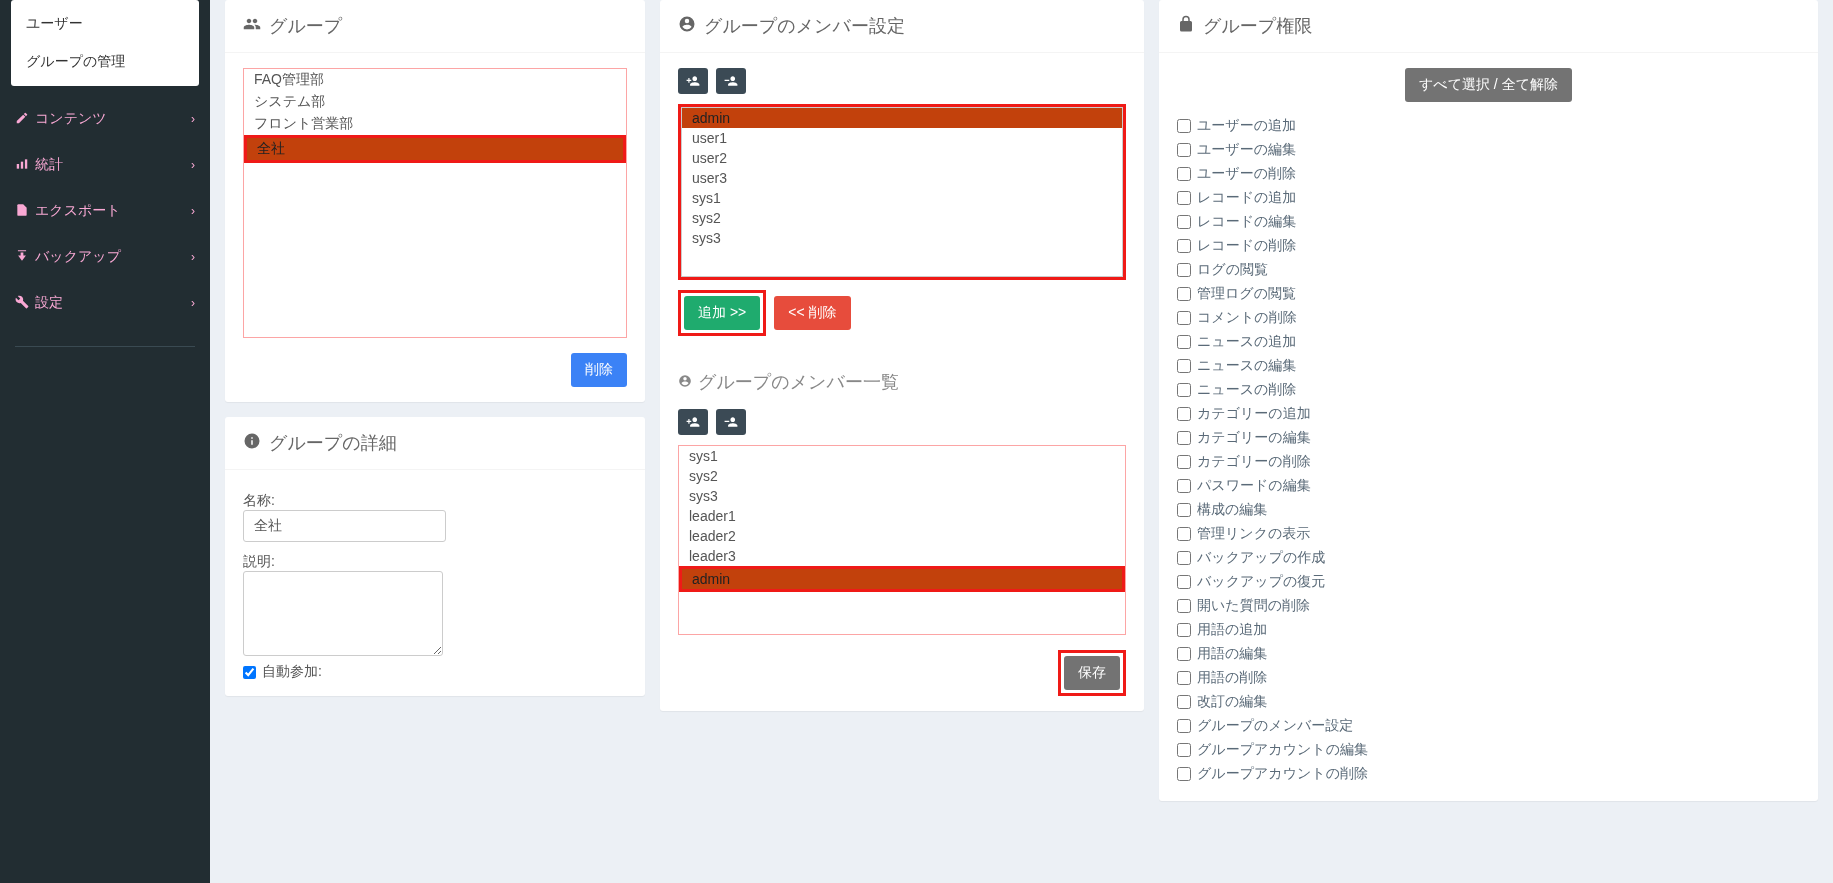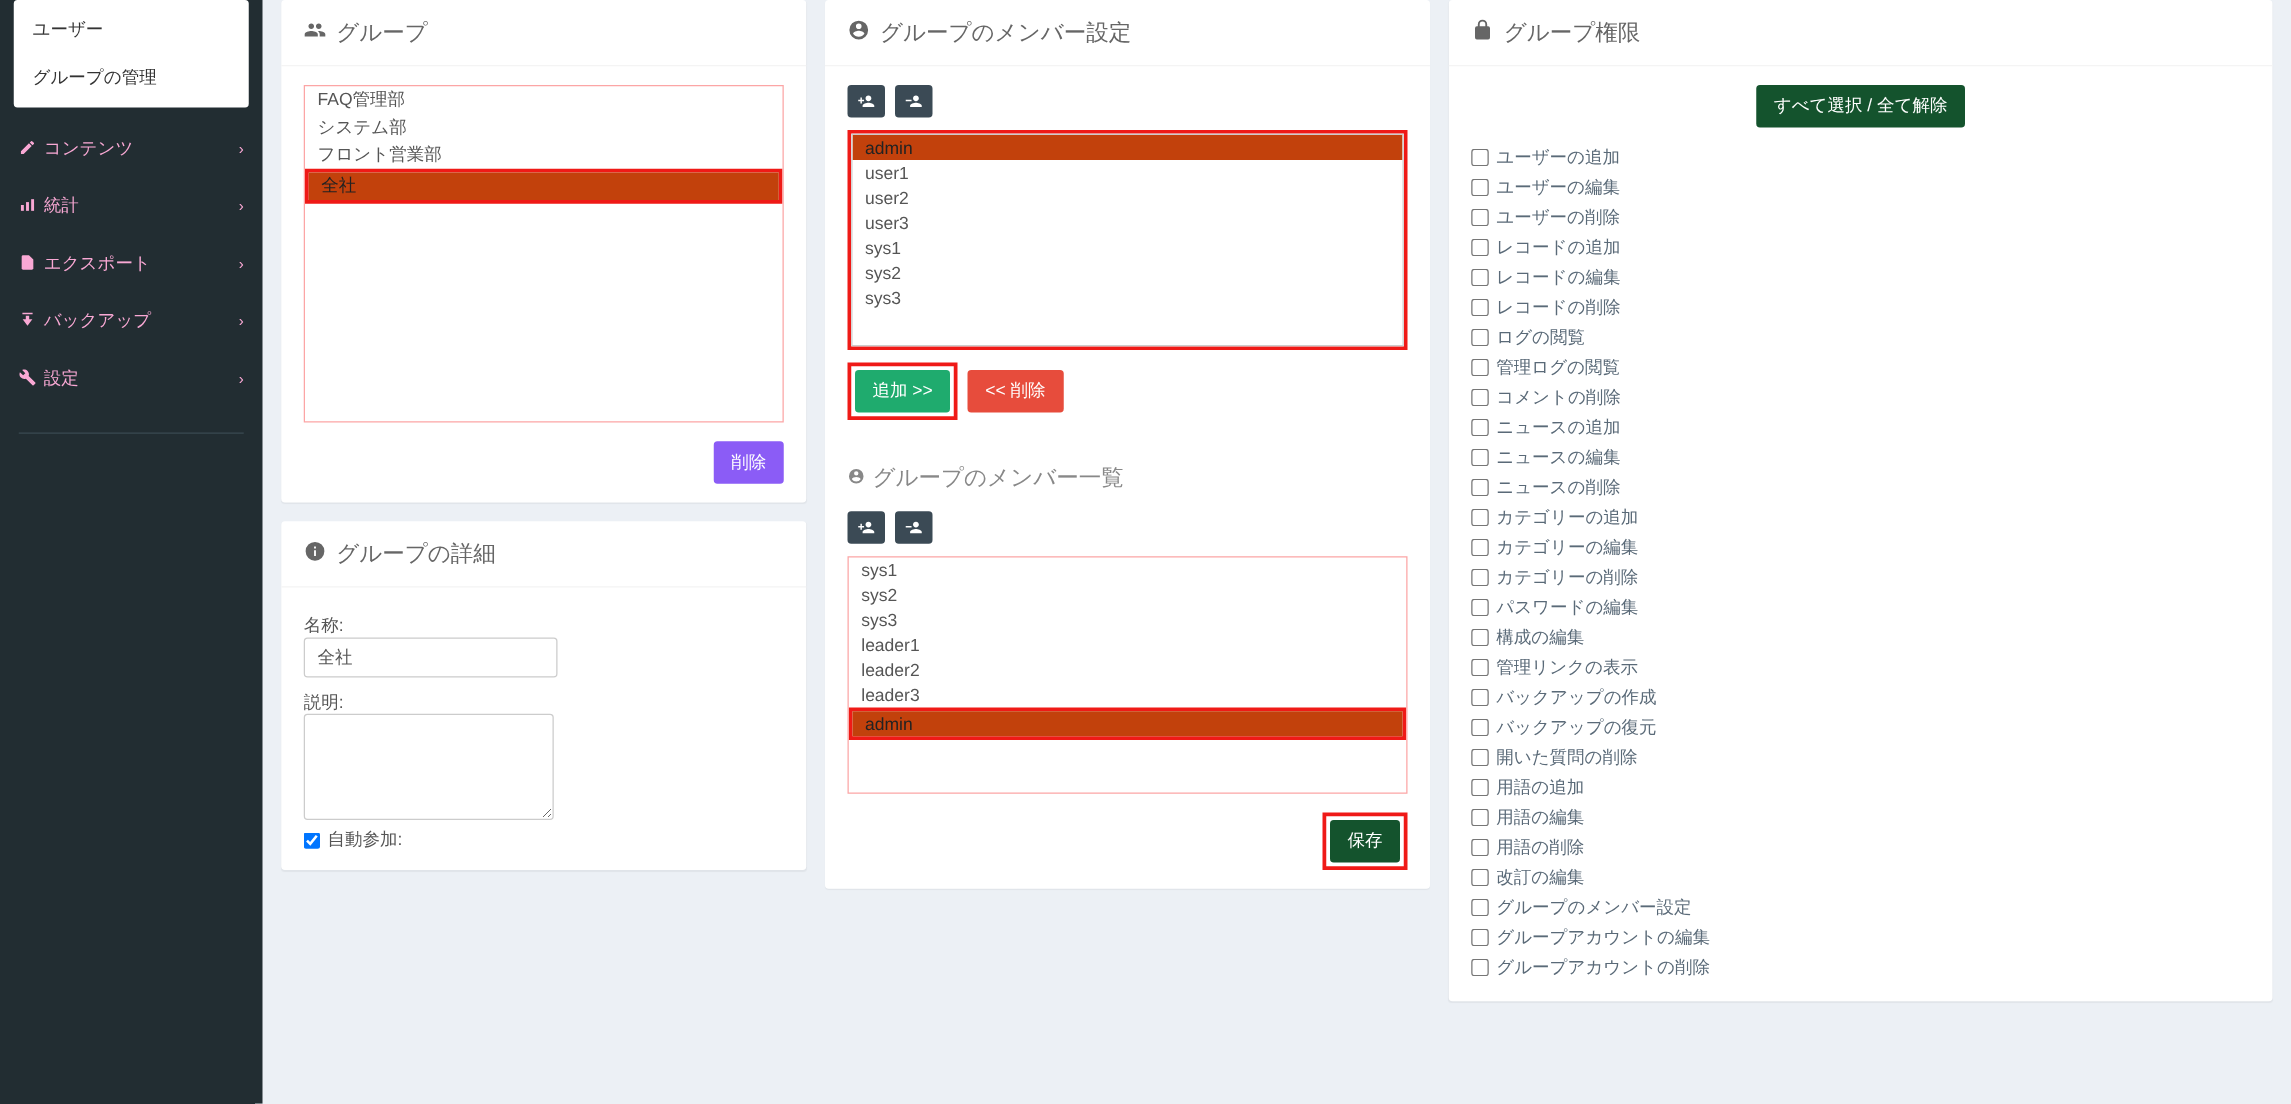--- a/index.html
+++ b/index.html
@@ -22,24 +22,24 @@
 .panel-heading { padding: 14px 18px; font-size: 18px; color: #666; display: flex; align-items: center; gap: 8px; border-bottom: 1px solid #f4f4f4; }
 .panel-body { padding: 15px 18px; }
 .section-subheading { color: #888; display: flex; align-items: center; gap: 6px; padding: 14px 18px 0 18px; font-size: 18px; }
 .listbox { width: 100%; height: 270px; border: 1px solid #fca5a5; background: #fff; overflow-y: scroll; }
 .listbox-short { height: 170px; }
 .listbox-med { height: 190px; }
 .listbox .opt { padding: 2px 10px; cursor: pointer; color: #555; }
 .listbox .opt.selected { background: #c2410c; color: #222; }
 .listbox-wrap-red { border: 3px solid #ef1a17; padding: 0; }
 .btn { display: inline-flex; align-items: center; justify-content: center; padding: 8px 14px; border-radius: 3px; border: none; cursor: pointer; font-size: 14px; color: #fff; }
-.btn-danger { background: #8b5cf6; }
+.btn-danger { background: #3b82f6; }
 .btn-success { background: #1fab6e; }
 .btn-warning { background: #e74c3c; }
-.btn-dark { background: #14532d; }
+.btn-dark { background: #737373; }
 .btn-charcoal { background: #3b4a55; }
 .btn-sm { padding: 6px 8px; font-size: 12px; }
 .btn-wrap-red { display: inline-block; border: 3px solid #ef1a17; padding: 3px; }
 .text-right { text-align: right; }
 .form-row { display: flex; align-items: flex-start; margin-bottom: 4px; flex-direction: column; }
 .form-row label { width: 100px; color: #555; padding-top: 7px; }
 .form-row .control { flex: 1; }
 .input, .textarea { width: 100%; padding: 7px 10px; border: 1px solid #ccc; border-radius: 3px; font-family: inherit; font-size: 14px; color: #555; }
 .textarea { height: 85px; resize: both; }
 .checkbox-row { display: flex; align-items: center; gap: 6px; color: #555; }

